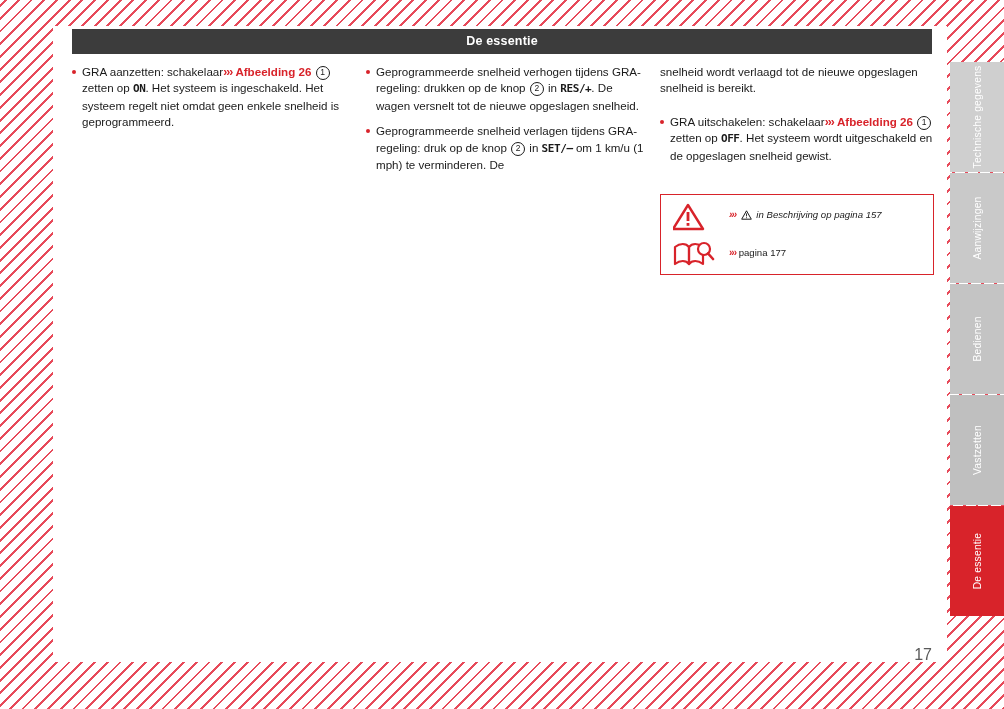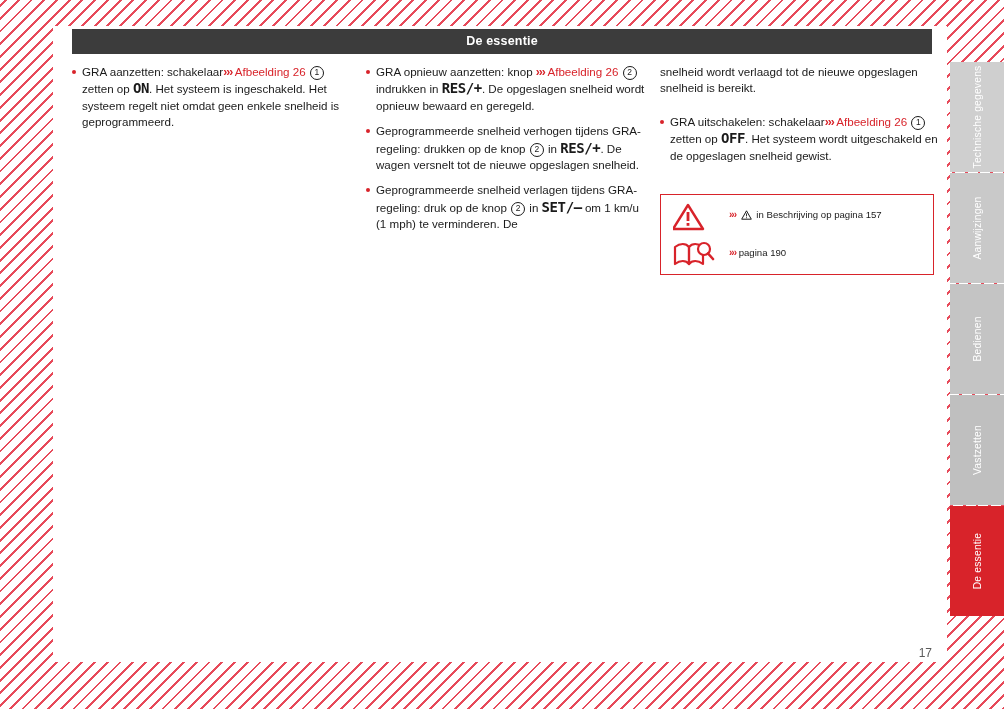--- a/index.html
+++ b/index.html
@@ -83,32 +83,32 @@
     width: 4px;
     height: 4px;
     border-radius: 50%;
     background: #d8232a;
   }
   .plain-item {
     margin-bottom: 17px;
   }
   .red {
     color: #d8232a;
-    font-weight: normal;
+    font-weight: bold;
   }
   .arrows {
     color: #d8232a;
     font-weight: bold;
     letter-spacing: -1px;
     font-size: 12px;
   }
   .mono {
     font-family: "DejaVu Sans Mono", monospace;
     font-weight: bold;
-    font-size: 14px;
+    font-size: 11px;
     letter-spacing: -0.4px;
   }
   .circnum {
     display: inline-block;
     width: 12px;
     height: 12px;
     line-height: 11px;
     border: 1px solid #1a1a1a;
     border-radius: 50%;
     text-align: center;
@@ -125,21 +125,21 @@
     height: 79px;
     border: 1px solid #d8232a;
     background: #ffffff;
   }
   .note-row {
     position: absolute;
     left: 0;
     width: 100%;
     height: 39px;
   }
-  .note-row.r1 { top: 2px; }
+  .note-row.r1 { top: 2px; font-style: italic; }
   .note-row.r2 { top: 40px; }
   .note-icon {
     position: absolute;
     left: 12px;
     top: 4px;
     width: 46px;
     height: 32px;
     color: #d8232a;
   }
   .note-text {
@@ -156,21 +156,21 @@
     vertical-align: -2px;
     margin: 0 2px;
   }
   
   .page-number {
     position: absolute;
     left: 845px;
     top: 620px;
     width: 34px;
     text-align: right;
-    font-size: 12px;
+    font-size: 16px;
     color: #5a5a5a;
   }
   
   .tabs {
     position: absolute;
     left: 950px;
     top: 62px;
     width: 54px;
   }
   .tab {
@@ -207,23 +207,20 @@
 
   <div class="header-bar">De essentie</div>
 
   <div class="col" id="col1">
     <div class="bullet-item">
       GRA aanzetten: schakelaar<span class="arrows">›››</span> <span class="red">Afbeelding 26</span> <span class="circnum">1</span> zetten op <span class="mono">ON</span>. Het systeem is ingeschakeld. Het systeem regelt niet omdat geen enkele snelheid is geprogrammeerd.
     </div>
   </div>
 
   <div class="col" id="col2">
-    <div class="bullet-item">
-      GRA opnieuw aanzetten: knop <span class="arrows">›››</span> <span class="red">Afbeelding 26</span> <span class="circnum">2</span> indrukken in <span class="mono">RES/+</span>. De opgeslagen snelheid wordt opnieuw bewaard en geregeld.
-    </div>
     <div class="bullet-item">
       Geprogrammeerde snelheid verhogen tijdens GRA-regeling: drukken op de knop <span class="circnum">2</span> in <span class="mono">RES/+</span>. De wagen versnelt tot de nieuwe opgeslagen snelheid.
     </div>
     <div class="bullet-item">
       Geprogrammeerde snelheid verlagen tijdens GRA-regeling: druk op de knop <span class="circnum">2</span> in <span class="mono">SET/–</span> om 1 km/u (1 mph) te verminderen. De
     </div>
   </div>
 
   <div class="col" id="col3">
     <div class="plain-item">
@@ -259,21 +256,21 @@
       <div class="note-icon">
         <svg width="46" height="32" viewBox="0 0 46 32">
           <path d="M2 8 C7 4, 13 4, 16 8 L16 25 C13 21, 7 21, 2 25 Z" fill="none" stroke="#d8232a" stroke-width="2.2" stroke-linejoin="round"></path>
           <path d="M16 8 C19 4, 25 4, 30 8 L30 25 C25 21, 19 21, 16 25 Z" fill="none" stroke="#d8232a" stroke-width="2.2" stroke-linejoin="round"></path>
           <circle cx="31" cy="10" r="6" fill="#ffffff" stroke="#d8232a" stroke-width="2.2"></circle>
           <line x1="35" y1="14.5" x2="40" y2="20" stroke="#d8232a" stroke-width="2.6" stroke-linecap="round"></line>
         </svg>
       </div>
       <div class="note-text">
         <span class="arrows">›››</span>
-        <span>pagina 190</span>
+        <span>pagina 177</span>
       </div>
     </div>
   </div>
 
   <div class="page-number">17</div>
 </div>
 
 <div class="tabs">
   <div class="tab g1">
     <span>Technische gegevens</span>

